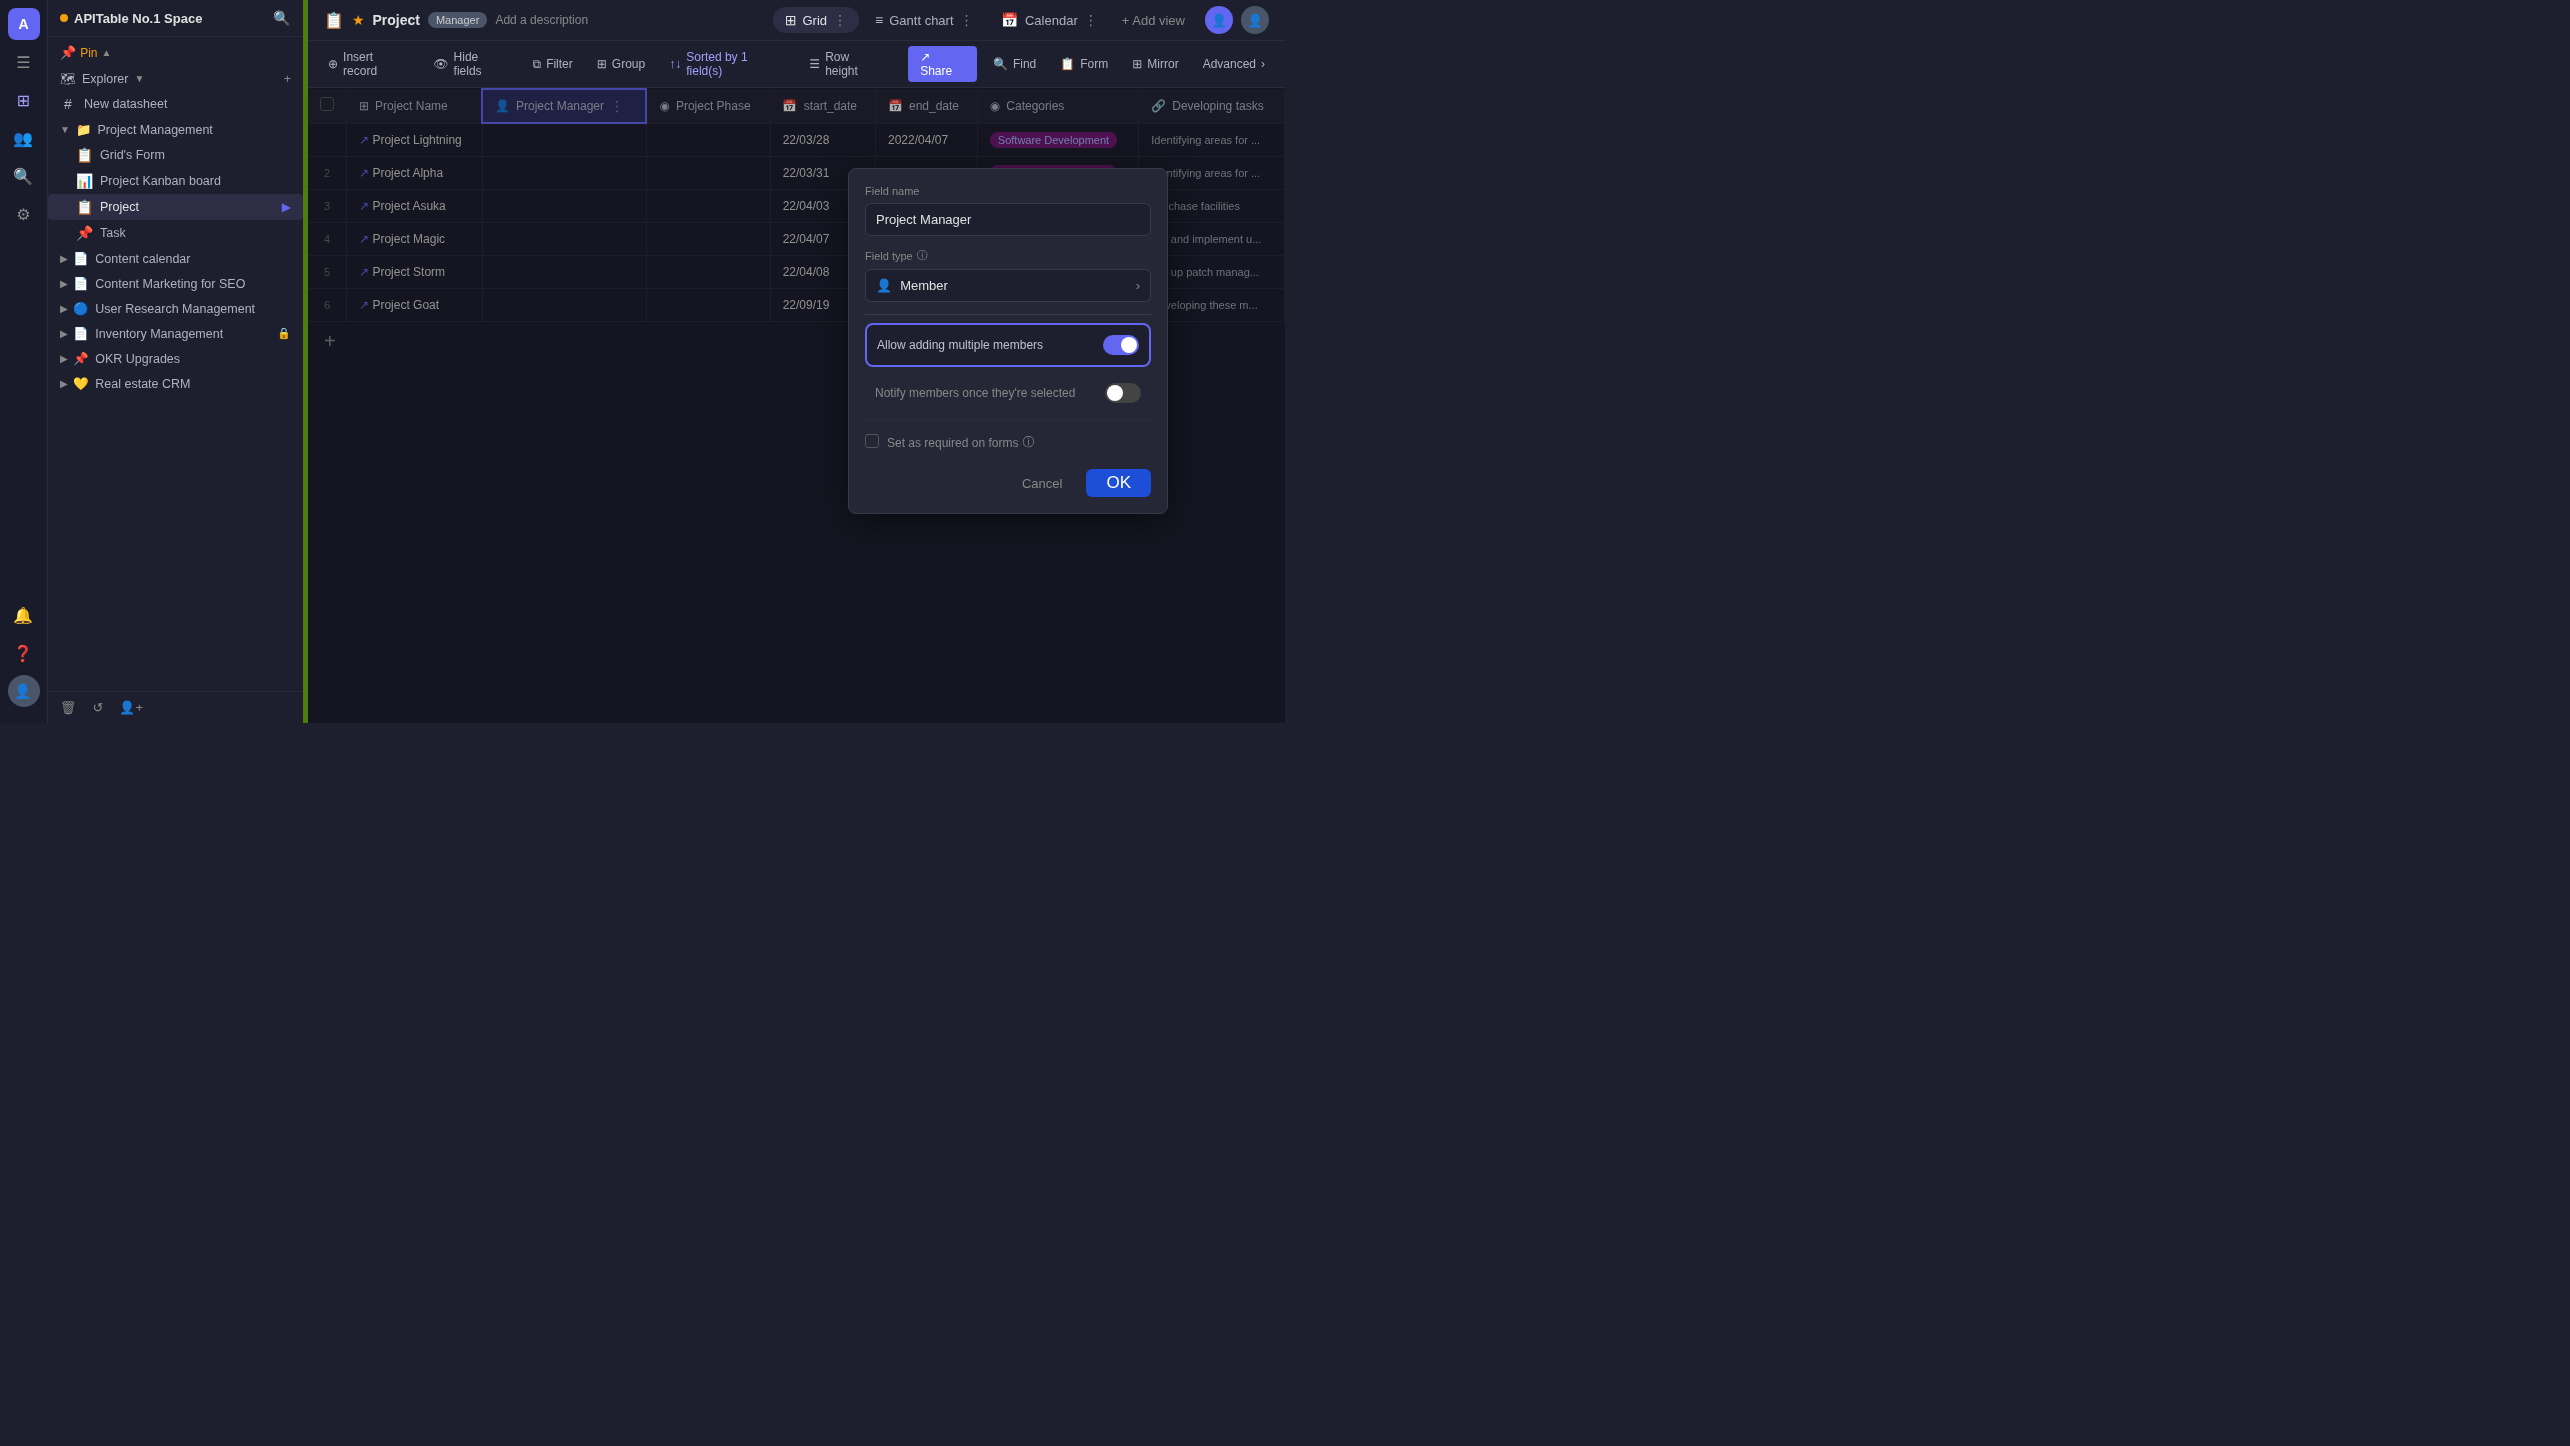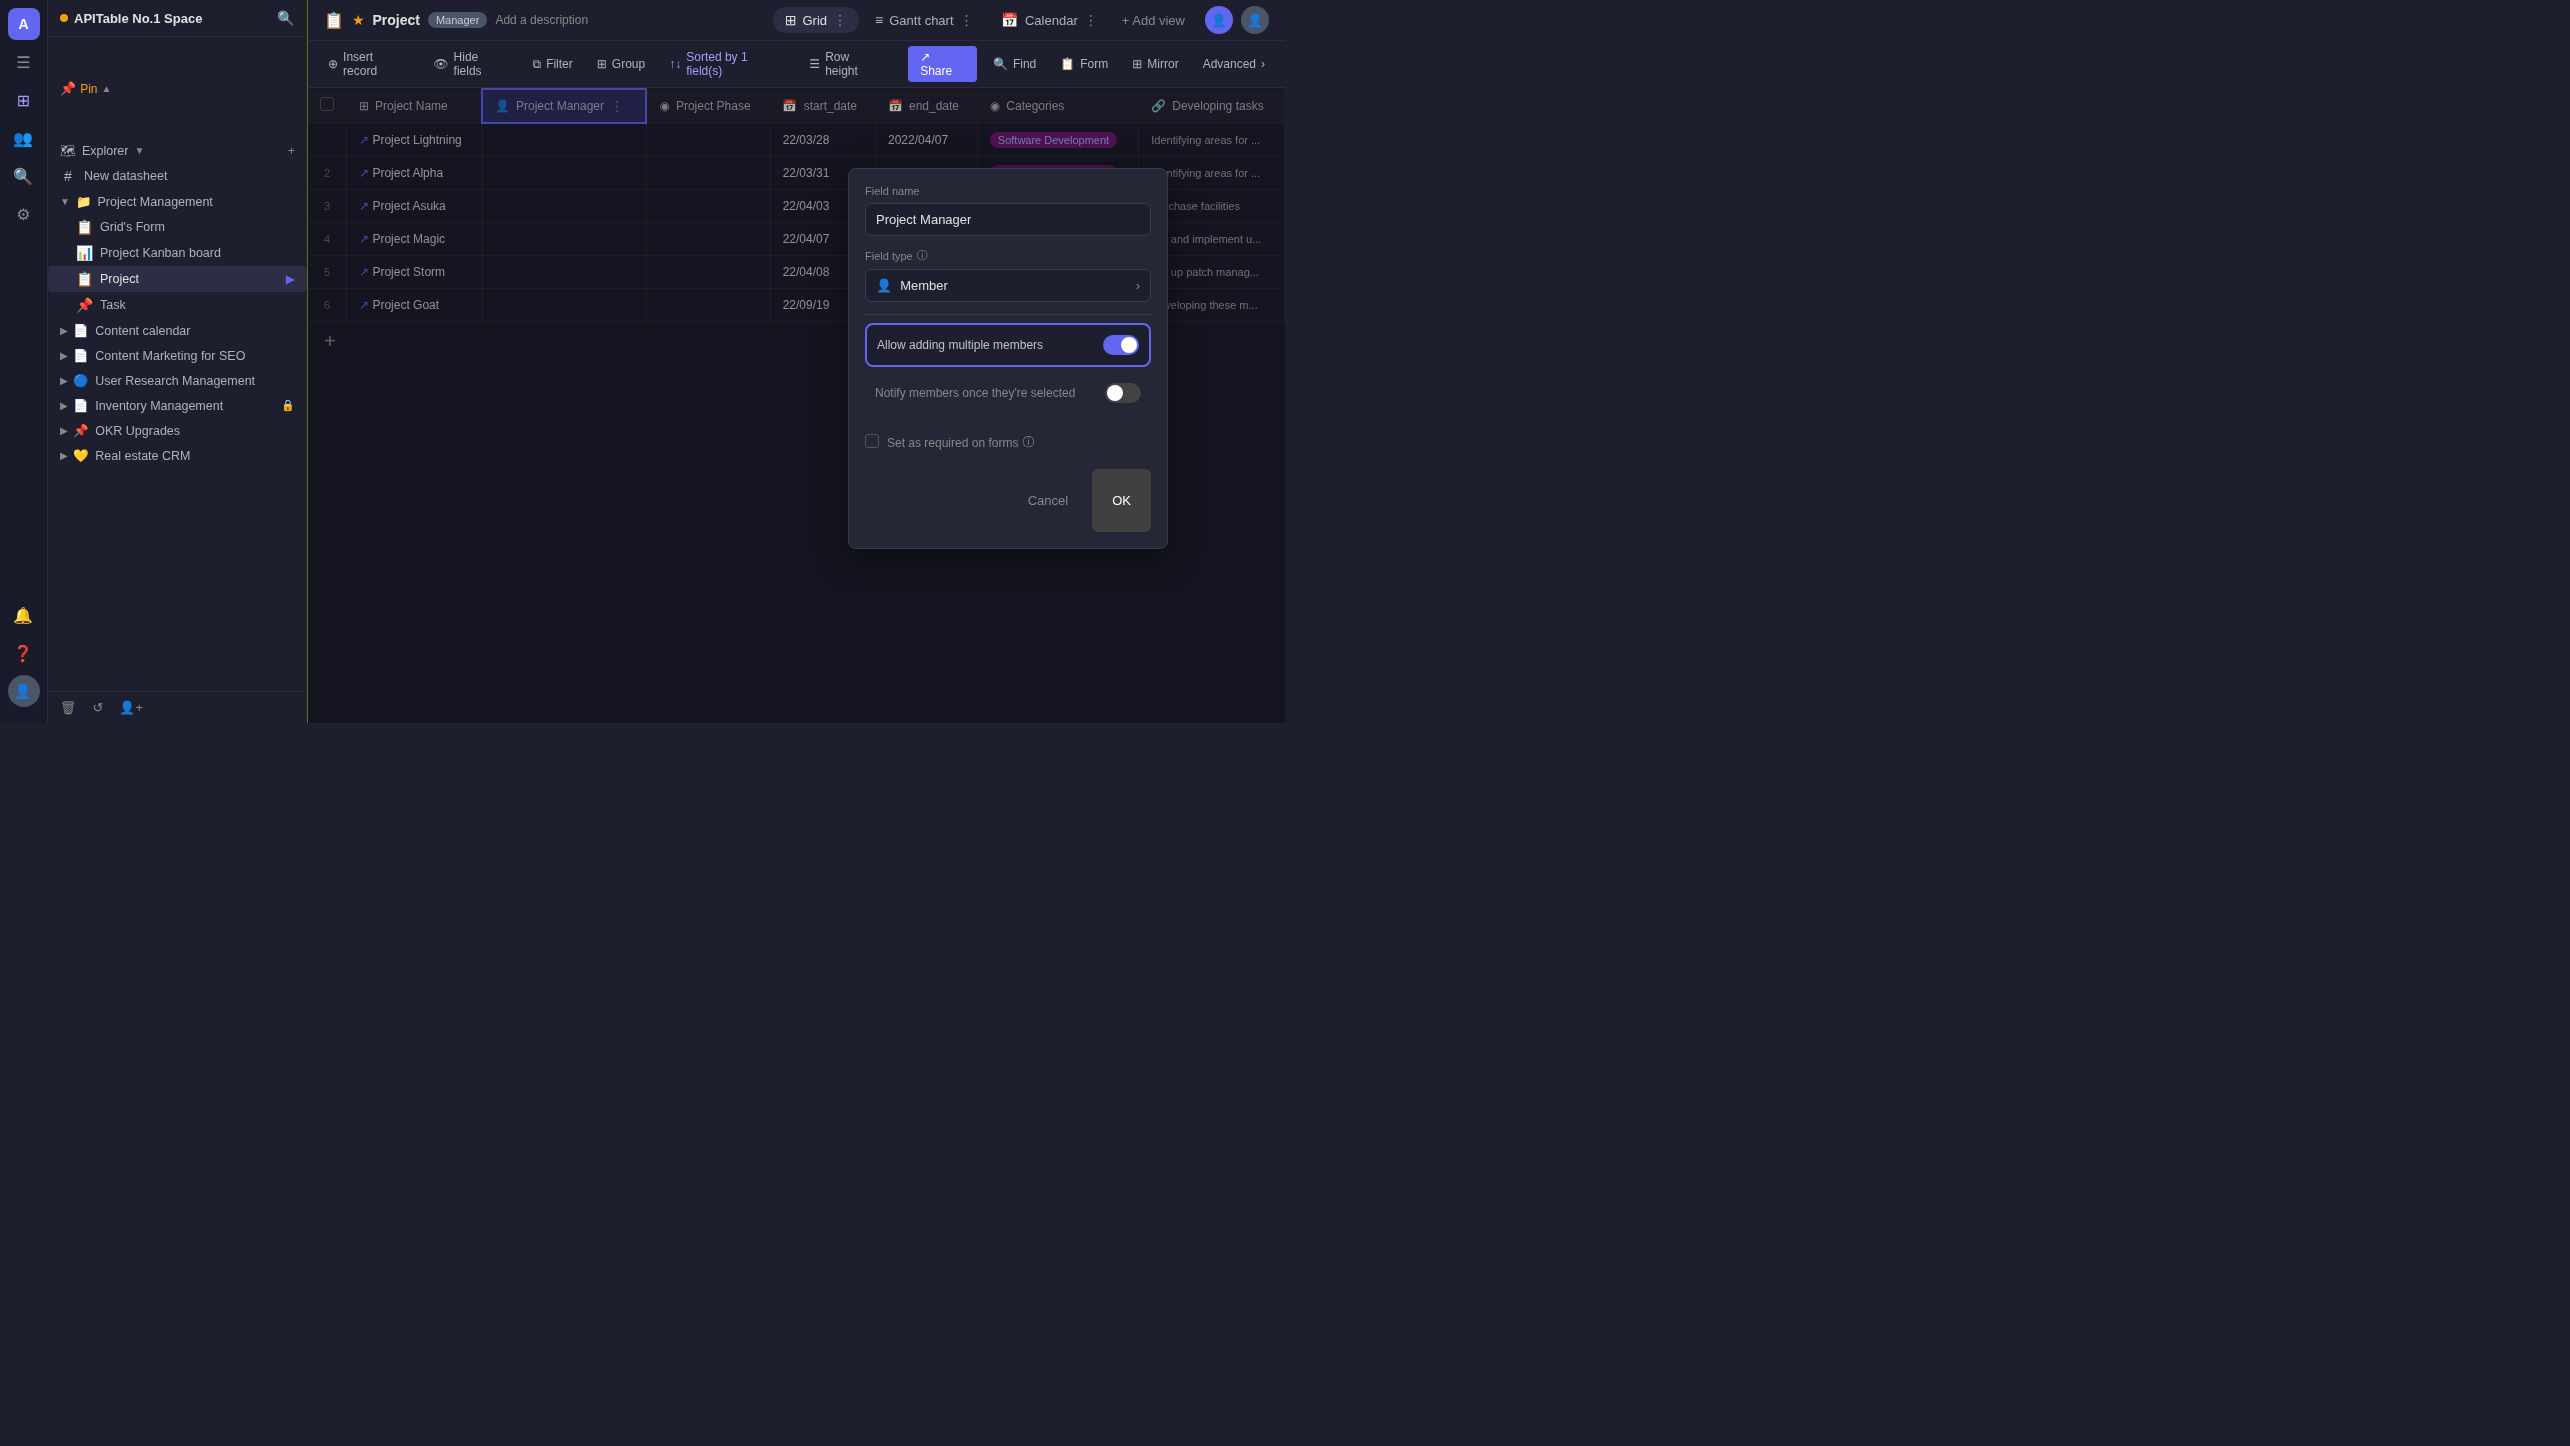--- a/index.html
+++ b/index.html
@@ -80,23 +80,22 @@
       color: #ccc;
       font-size: 14px;
     }
 
     
     .sidebar {
       width: 260px;
       background: #1e1f2e;
       display: flex;
       flex-direction: column;
-      border-right: 1px solid #4d7c0f;
+      border-right: 5px solid #4d7c0f;
       overflow-y: auto;
-      gap: 36px;
     }
     .sidebar-header {
       padding: 10px 12px;
       display: flex;
       align-items: center;
       justify-content: space-between;
       border-bottom: 1px solid #2a2b3a;
     }
     .space-name {
       font-size: 13px;
@@ -487,26 +486,26 @@
     .btn-cancel {
       background: transparent;
       border: none;
       color: #888;
       cursor: pointer;
       font-size: 13px;
       padding: 6px 12px;
       border-radius: 4px;
     }
     .btn-ok {
-      background: #404040;
+      background: #1d4ed8;
       border: none;
       color: white;
       cursor: pointer;
-      font-size: 13px;
-      padding: 24px 20px;
+      font-size: 17px;
+      padding: 4px 20px;
       border-radius: 6px;
     }
 
     
     ::-webkit-scrollbar { width: 6px; height: 6px; }
     ::-webkit-scrollbar-track { background: #1e1f2e; }
     ::-webkit-scrollbar-thumb { background: #3a3b4a; border-radius: 3px; }
 
     .three-dot { color: #888; cursor: pointer; font-size: 14px; }
   </style>

